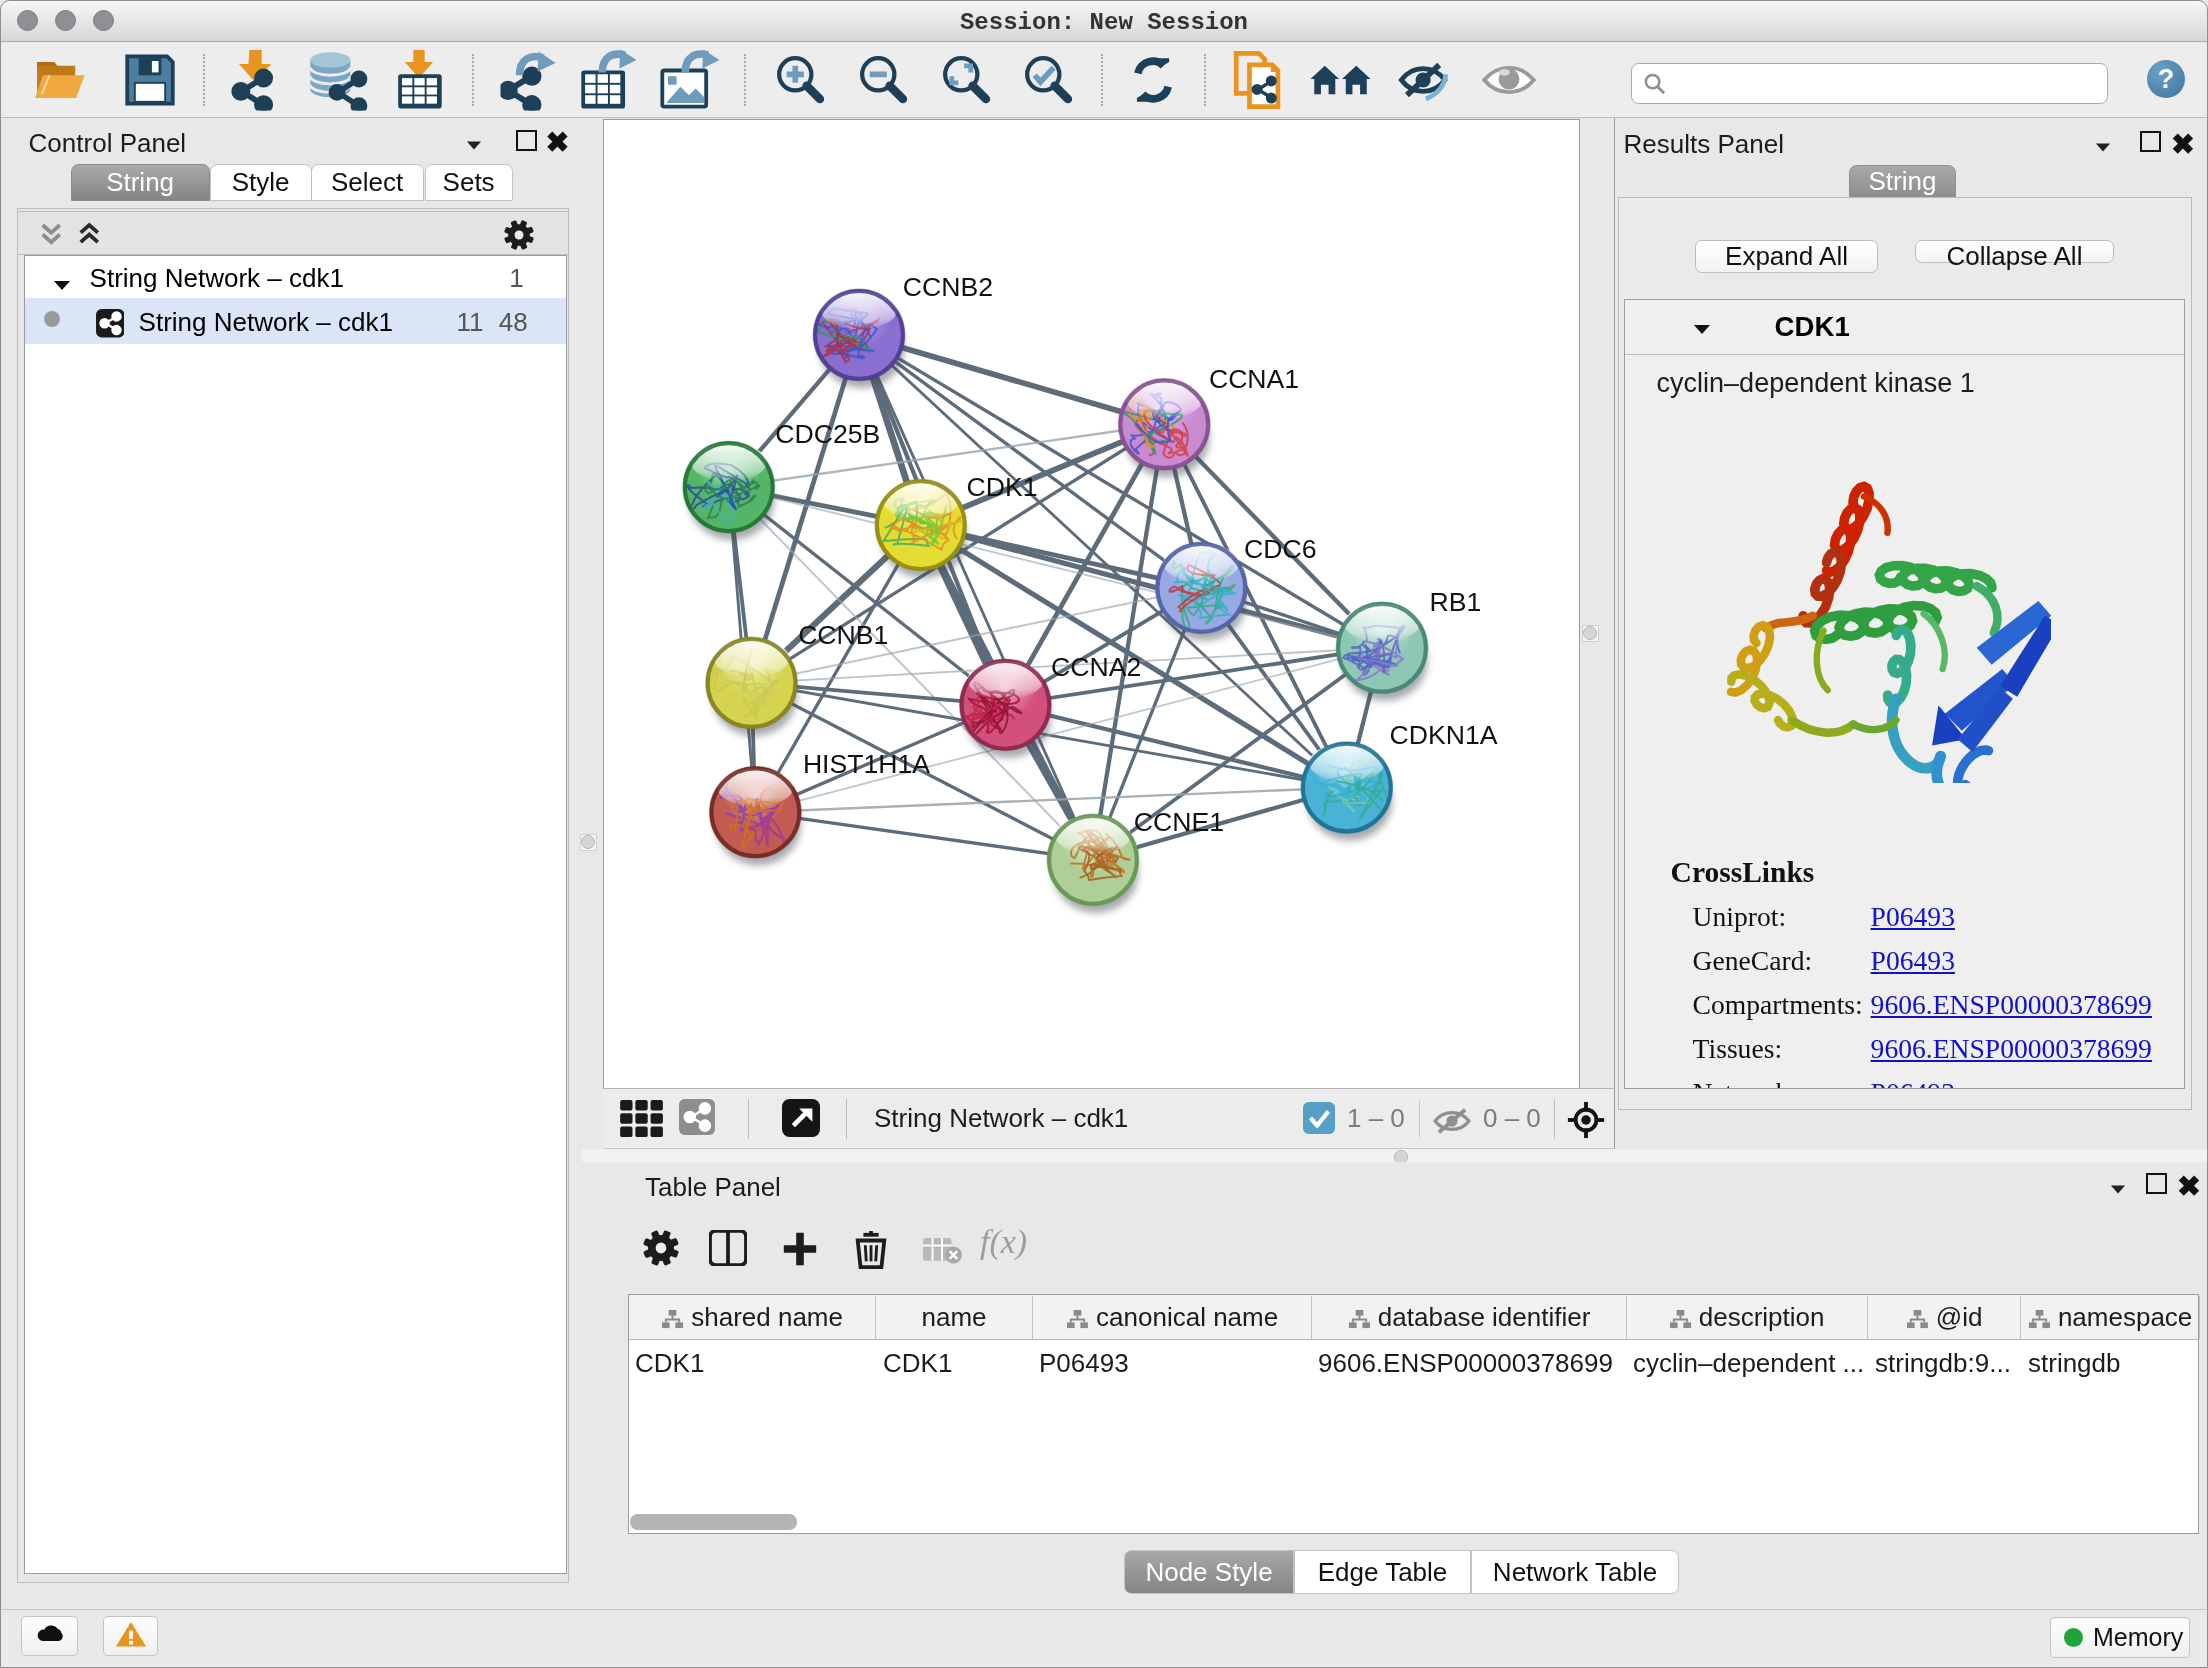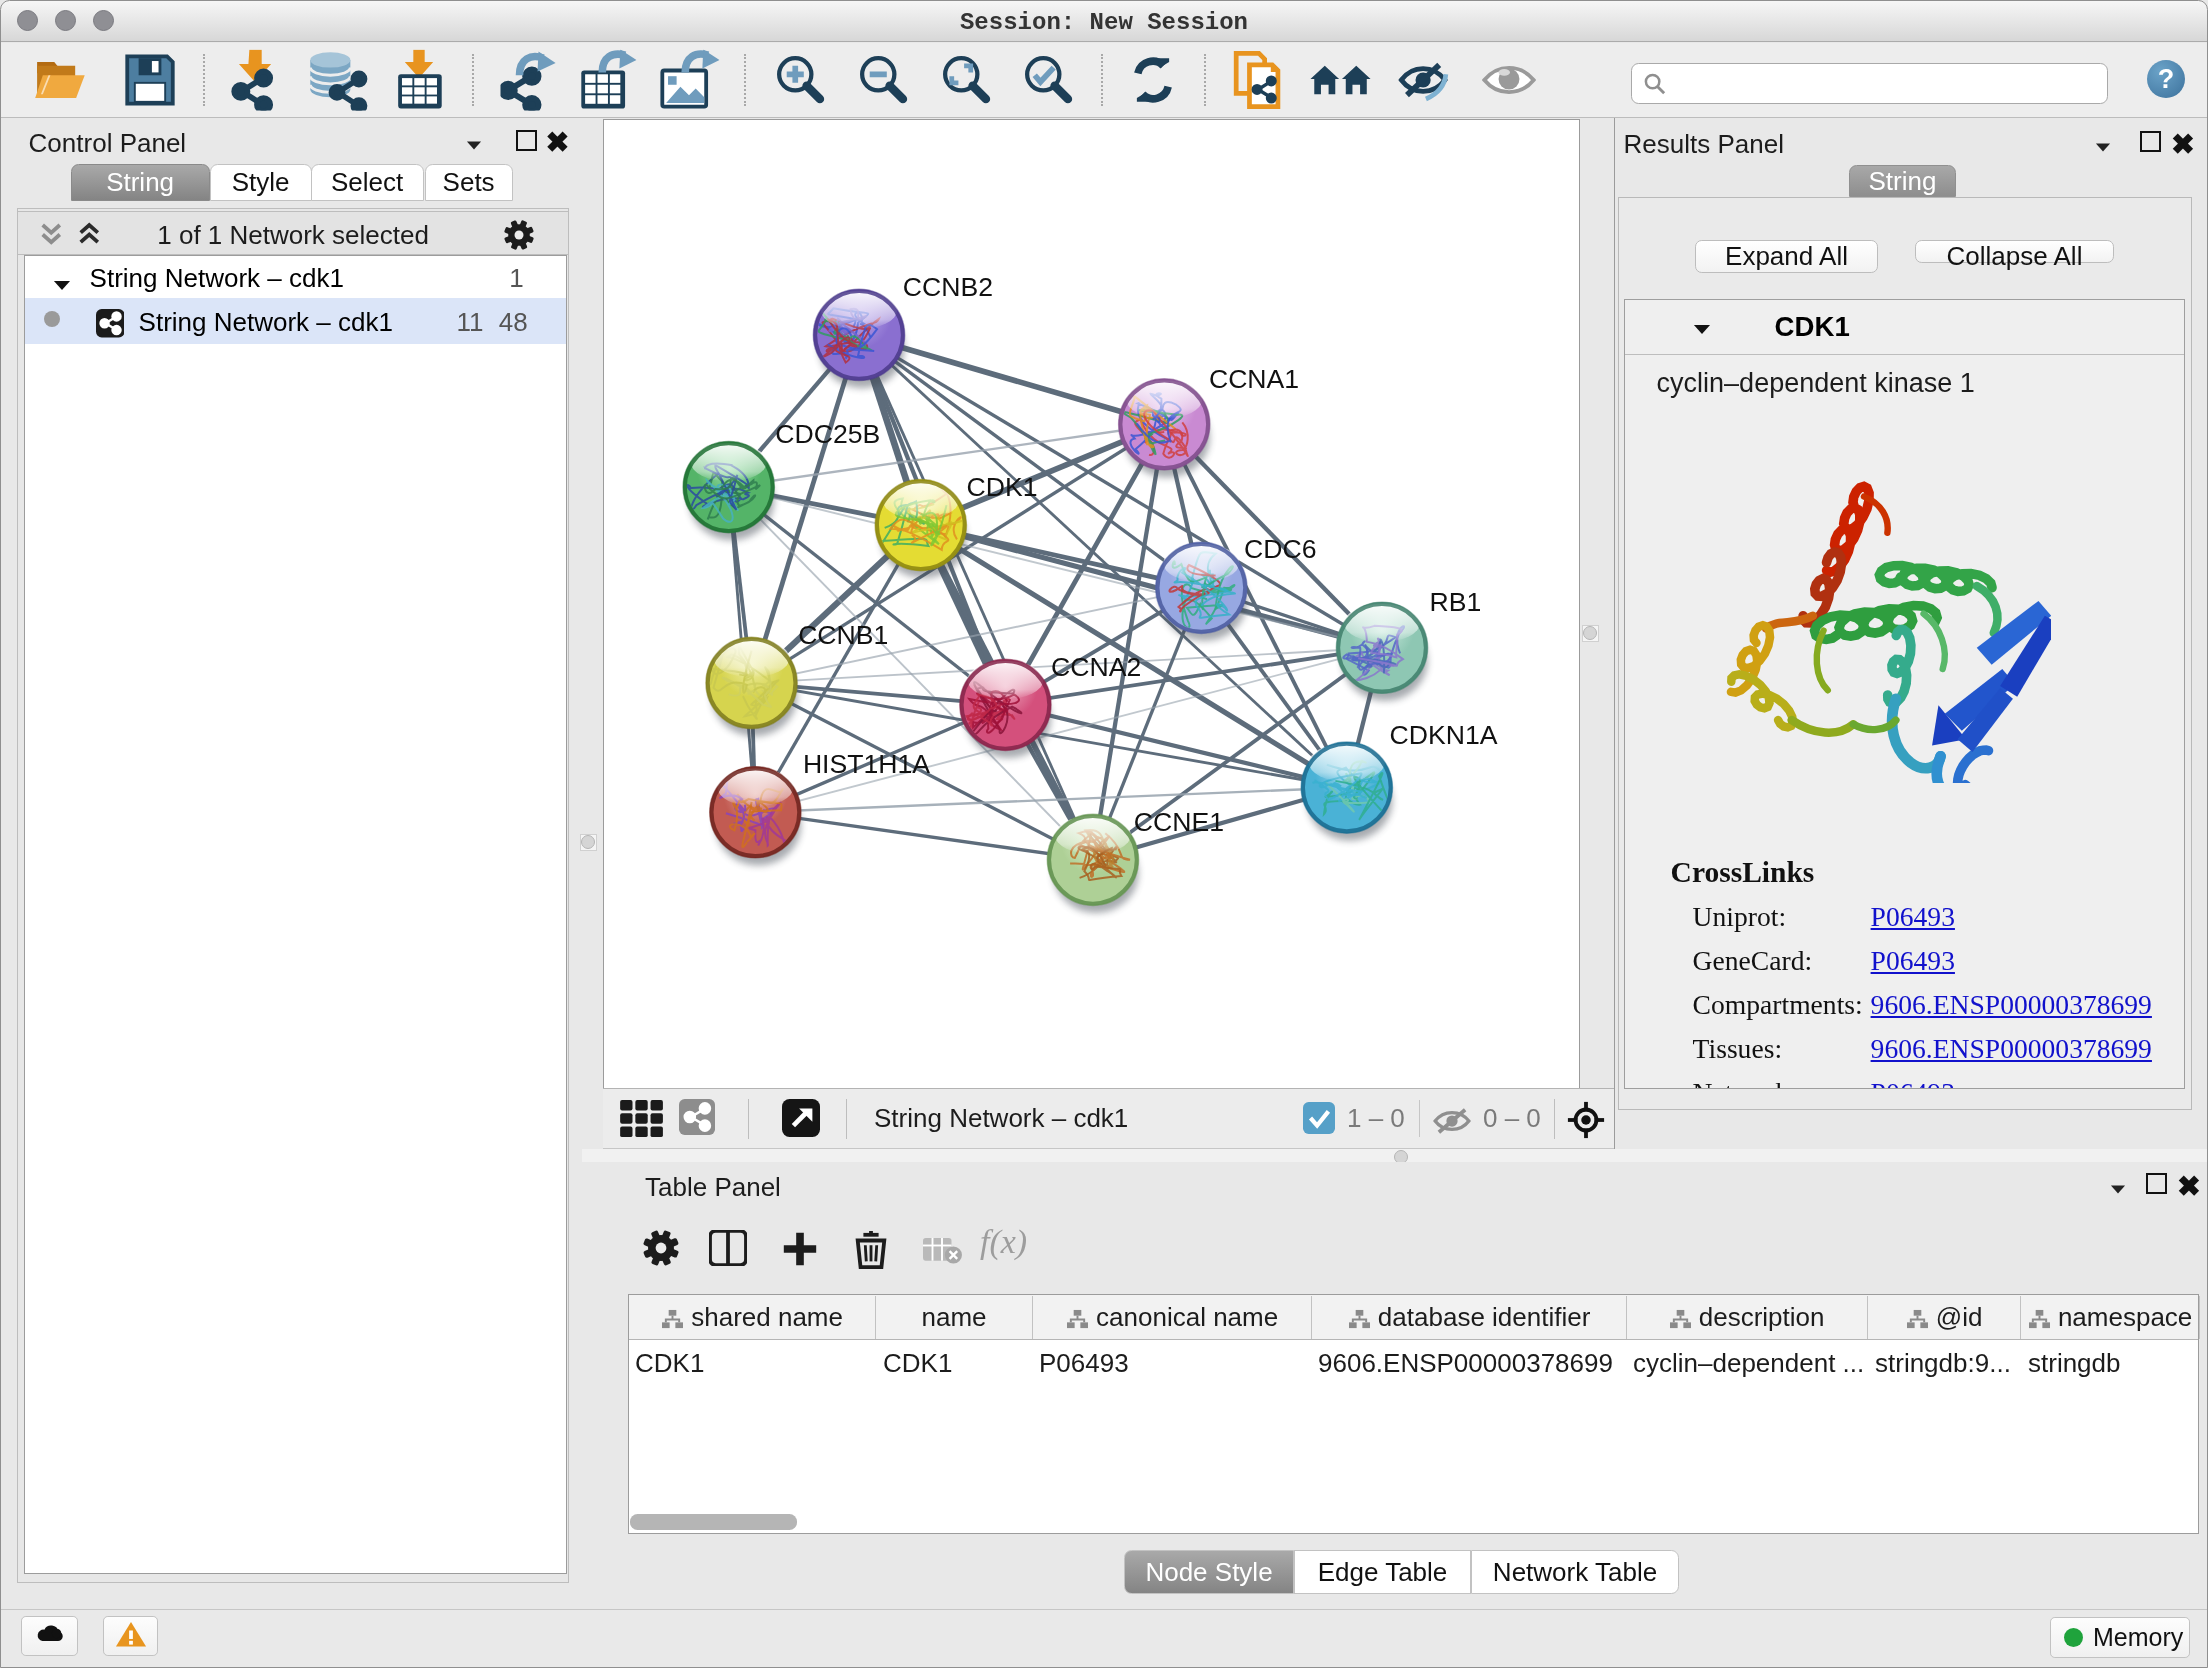--- a/index.html
+++ b/index.html
@@ -226,21 +226,20 @@
             <path d="M6 3 l9 8 l9 -8"></path>
             <path d="M6 13 l9 8 l9 -8"></path>
           </g>
         </svg></span>
      <span style="position:absolute;left:57px;top:9.5px"><svg width="28.5" height="25" viewBox="0 0 30 26">
           <g fill="none" stroke="#2b2b2b" stroke-width="4">
             <path d="M6 11 l9 -8 l9 8"></path>
             <path d="M6 21 l9 -8 l9 8"></path>
           </g>
         </svg></span>
-     <span style="position:absolute;left:0;width:100%;text-align:center;top:7.6px">1 of 1 Network selected</span>
      <span style="position:absolute;right:34px;top:5.7px"><svg width="30" height="30" viewBox="0 0 32 32" style="vertical-align:middle">
           <g transform="translate(16.0,16.0)">
             <rect x="-3.2" y="-16.0" width="6.4" height="8.32" rx="1.6" fill="#1c1c1c" transform="rotate(22)"></rect>
             <rect x="-3.2" y="-16.0" width="6.4" height="8.32" rx="1.6" fill="#1c1c1c" transform="rotate(67)"></rect>
             <rect x="-3.2" y="-16.0" width="6.4" height="8.32" rx="1.6" fill="#1c1c1c" transform="rotate(112)"></rect>
             <rect x="-3.2" y="-16.0" width="6.4" height="8.32" rx="1.6" fill="#1c1c1c" transform="rotate(157)"></rect>
             <rect x="-3.2" y="-16.0" width="6.4" height="8.32" rx="1.6" fill="#1c1c1c" transform="rotate(202)"></rect>
             <rect x="-3.2" y="-16.0" width="6.4" height="8.32" rx="1.6" fill="#1c1c1c" transform="rotate(247)"></rect>
             <rect x="-3.2" y="-16.0" width="6.4" height="8.32" rx="1.6" fill="#1c1c1c" transform="rotate(292)"></rect>
             <rect x="-3.2" y="-16.0" width="6.4" height="8.32" rx="1.6" fill="#1c1c1c" transform="rotate(337)"></rect>

